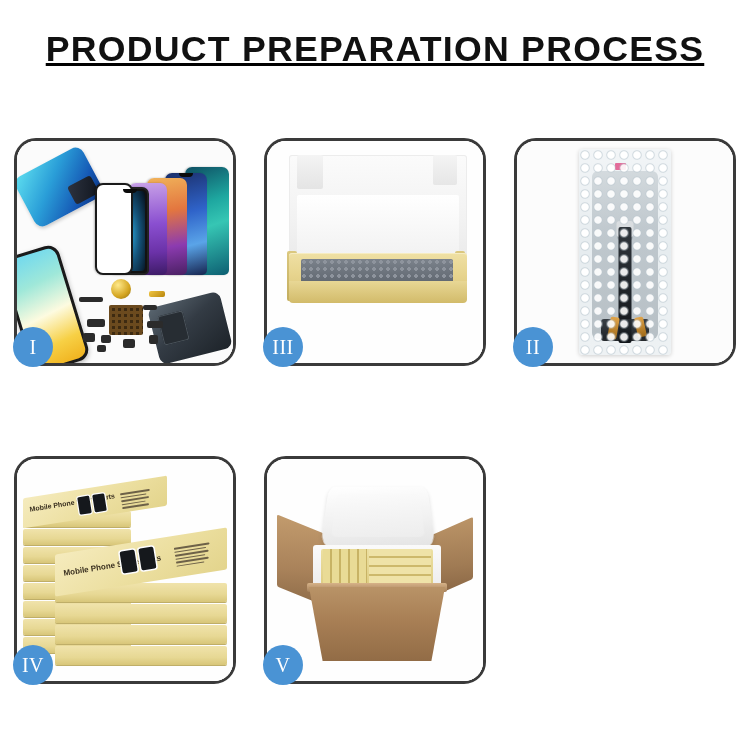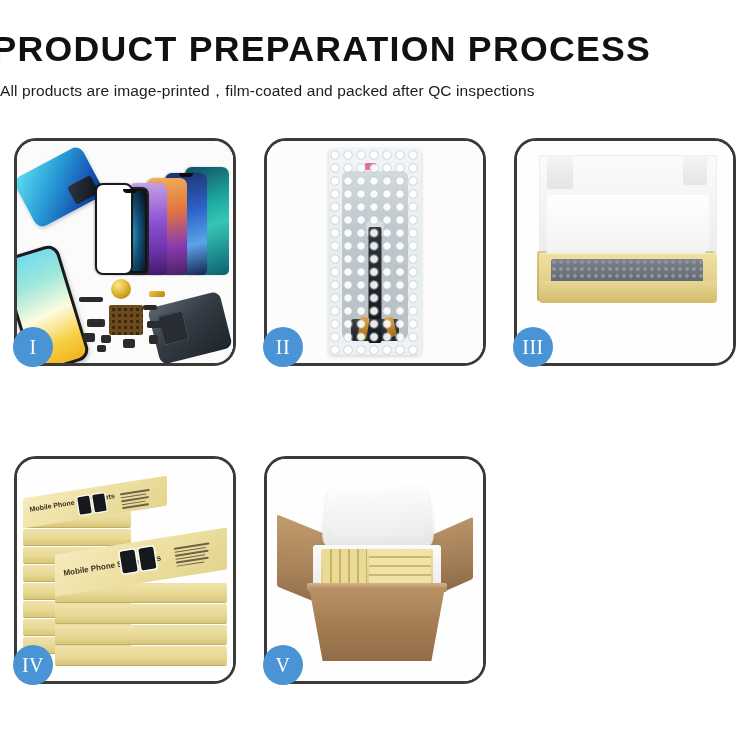--- a/index.html
+++ b/index.html
@@ -12,20 +12,22 @@
     background: #ffffff;
     font-family: "Liberation Sans", sans-serif;
     overflow: hidden;
     position: relative;
   }
 
   
   .header {
     width: 100%;
     padding-top: 30px;
+    text-align: center;
+    text-decoration: underline;
   }
   .main-title {
     font-family: "Liberation Sans", sans-serif;
     font-size: 35px;
     font-weight: bold;
     letter-spacing: 1.2px;
     color: #111111;
     line-height: 1.1;
     margin: 0;
     transform: scaleX(1.02);
@@ -336,21 +338,20 @@
   .p6-nick2{
     position:absolute; left:54px; top:150px; width:15px; height:16px;
     background:#a2815a; border-radius:1px; transform:skewY(18deg);
   }
 </style>
 </head>
 <body>
 
 <div class="header">
   <h1 class="main-title">PRODUCT PREPARATION PROCESS</h1>
-  <p class="sub-title">All products are image-printed，film-coated and packed after QC inspections</p>
 </div>
 
 <div class="grid">
 
   <div class="panel">
     <div class="panel-inner">
       <div class="p1-bg"></div>
       <div class="p1-blue-screen"></div>
       <div class="p1-fan">
         <div class="fanphone fp5"></div>
@@ -379,50 +380,50 @@
         <div class="pt" style="left:70px;top:54px;width:9px;height:9px;"></div>
         <div class="pt" style="left:44px;top:58px;width:12px;height:9px;"></div>
         <div class="pt" style="left:18px;top:64px;width:9px;height:7px;"></div>
       </div>
     </div>
     <div class="badge">I</div>
   </div>
 
   <div class="panel">
     <div class="panel-inner">
+      <div class="p3-bg"></div>
+      <div class="p3-lid">
+        <div class="p3-lid-flap"></div>
+        <div class="p3-lid-flap-r"></div>
+      </div>
+      <div class="p3-foam"></div>
+      <div class="p3-tray-lip-l"></div>
+      <div class="p3-tray-lip-r"></div>
+      <div class="p3-tray"></div>
+      <div class="p3-darkfoam"></div>
+      <div class="p3-tray-front"></div>
+    </div>
+    <div class="badge">III</div>
+  </div>
+
+  <div class="panel">
+    <div class="panel-inner">
       <div class="p2-bg"></div>
       <div class="p2-bag">
         <div class="p2-screen"></div>
         <div class="p2-pinklabel"></div>
         <div class="p2-connector"></div>
         <div class="p2-flex"></div>
         <div class="p2-darkstrip"></div>
         <div class="p2-gold1"></div>
         <div class="p2-gold2"></div>
         <div class="p2-sheen"></div>
       </div>
     </div>
     <div class="badge">II</div>
-  </div>
-
-  <div class="panel">
-    <div class="panel-inner">
-      <div class="p3-bg"></div>
-      <div class="p3-lid">
-        <div class="p3-lid-flap"></div>
-        <div class="p3-lid-flap-r"></div>
-      </div>
-      <div class="p3-foam"></div>
-      <div class="p3-tray-lip-l"></div>
-      <div class="p3-tray-lip-r"></div>
-      <div class="p3-tray"></div>
-      <div class="p3-darkfoam"></div>
-      <div class="p3-tray-front"></div>
-    </div>
-    <div class="badge">III</div>
   </div>
 
   <div class="panel">
     <div class="panel-inner">
       <div class="p4-bg"></div>
       <div class="p4-stack">
 
         <div class="kbox" style="left:0;top:36px;width:108px;height:16px;"></div>
         <div class="kbox" style="left:0;top:54px;width:108px;height:16px;"></div>
         <div class="kbox" style="left:0;top:72px;width:108px;height:16px;"></div>

